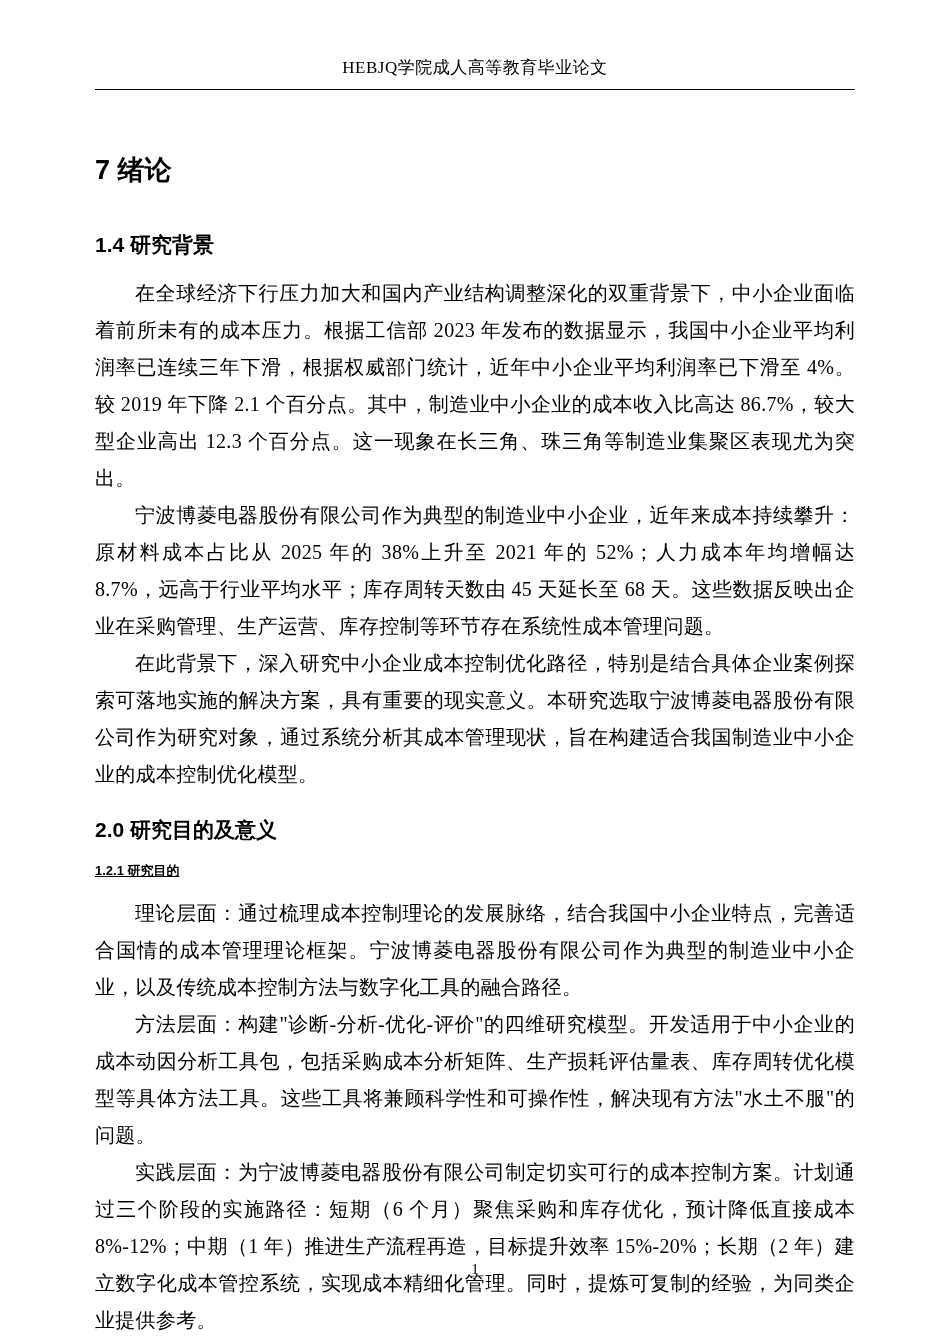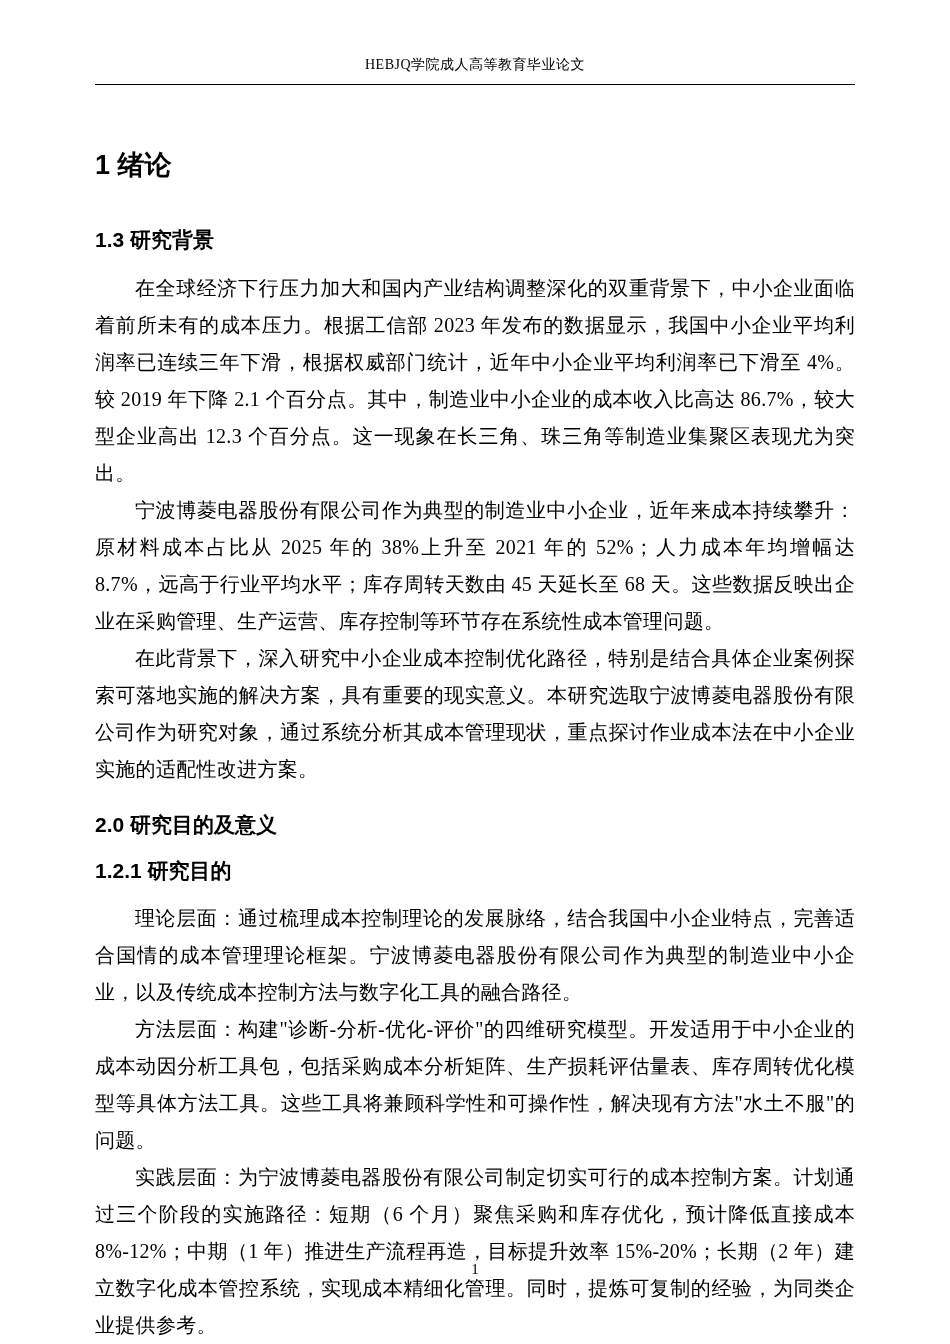--- a/index.html
+++ b/index.html
@@ -14,21 +14,21 @@
     margin: 0 auto;
     background: #ffffff;
     box-sizing: border-box;
     padding: 56px 95px 0 95px;
     font-family: "Liberation Serif", "DejaVu Serif", serif;
     color: #000000;
     overflow: hidden;
   }
   .doc-header {
     text-align: center;
-    font-size: 14px;
+    font-size: 17px;
     letter-spacing: 0.5px;
     padding-bottom: 10px;
     border-bottom: 1px solid #000;
   }
   .chapter-title {
     font-family: "Liberation Sans", "DejaVu Sans", sans-serif;
     font-size: 27px;
     font-weight: bold;
     margin-top: 64px;
     line-height: 1.2;
@@ -40,24 +40,25 @@
     line-height: 1.25;
   }
   .section-heading.first {
     margin-top: 46px;
   }
   .section-heading.second {
     margin-top: 24px;
   }
   .subsection-heading {
     font-family: "Liberation Sans", "DejaVu Sans", sans-serif;
-    font-size: 21px;
+    font-size: 13px;
     font-weight: bold;
     margin-top: 20px;
     line-height: 1.25;
+    text-decoration: underline;
   }
   .body-para {
     font-size: 20px;
     line-height: 37px;
     text-align: justify;
     text-indent: 2em;
     margin: 0;
     letter-spacing: 0.3px;
   }
   .body-para.after-heading {
@@ -74,29 +75,29 @@
 </style>
 </head>
 <body>
 
 <div class="page">
 
   <div class="doc-header">
     <span>HEBJQ学院成人高等教育毕业论文</span>
   </div>
 
-  <div class="chapter-title">1  绪论</div>
+  <div class="chapter-title">7  绪论</div>
 
-  <div class="section-heading first">1.3  研究背景</div>
+  <div class="section-heading first">1.4  研究背景</div>
 
   <p class="body-para after-heading">在全球经济下行压力加大和国内产业结构调整深化的双重背景下，中小企业面临着前所未有的成本压力。根据工信部 2023 年发布的数据显示，我国中小企业平均利润率已连续三年下滑，根据权威部门统计，近年中小企业平均利润率已下滑至 4%。较 2019 年下降 2.1 个百分点。其中，制造业中小企业的成本收入比高达 86.7%，较大型企业高出 12.3 个百分点。这一现象在长三角、珠三角等制造业集聚区表现尤为突出。</p>
 
   <p class="body-para">宁波博菱电器股份有限公司作为典型的制造业中小企业，近年来成本持续攀升：原材料成本占比从 2025 年的 38%上升至 2021 年的 52%；人力成本年均增幅达 8.7%，远高于行业平均水平；库存周转天数由 45 天延长至 68 天。这些数据反映出企业在采购管理、生产运营、库存控制等环节存在系统性成本管理问题。</p>
 
-  <p class="body-para">在此背景下，深入研究中小企业成本控制优化路径，特别是结合具体企业案例探索可落地实施的解决方案，具有重要的现实意义。本研究选取宁波博菱电器股份有限公司作为研究对象，通过系统分析其成本管理现状，重点探讨作业成本法在中小企业实施的适配性改进方案。</p>
+  <p class="body-para">在此背景下，深入研究中小企业成本控制优化路径，特别是结合具体企业案例探索可落地实施的解决方案，具有重要的现实意义。本研究选取宁波博菱电器股份有限公司作为研究对象，通过系统分析其成本管理现状，旨在构建适合我国制造业中小企业的成本控制优化模型。</p>
 
   <div class="section-heading second">2.0  研究目的及意义</div>
 
   <div class="subsection-heading">1.2.1  研究目的</div>
 
   <p class="body-para after-heading">理论层面：通过梳理成本控制理论的发展脉络，结合我国中小企业特点，完善适合国情的成本管理理论框架。宁波博菱电器股份有限公司作为典型的制造业中小企业，以及传统成本控制方法与数字化工具的融合路径。</p>
 
   <p class="body-para">方法层面：构建"诊断-分析-优化-评价"的四维研究模型。开发适用于中小企业的成本动因分析工具包，包括采购成本分析矩阵、生产损耗评估量表、库存周转优化模型等具体方法工具。这些工具将兼顾科学性和可操作性，解决现有方法"水土不服"的问题。</p>
 
   <p class="body-para">实践层面：为宁波博菱电器股份有限公司制定切实可行的成本控制方案。计划通过三个阶段的实施路径：短期（6 个月）聚焦采购和库存优化，预计降低直接成本 8%-12%；中期（1 年）推进生产流程再造，目标提升效率 15%-20%；长期（2 年）建立数字化成本管控系统，实现成本精细化管理。同时，提炼可复制的经验，为同类企业提供参考。</p>

